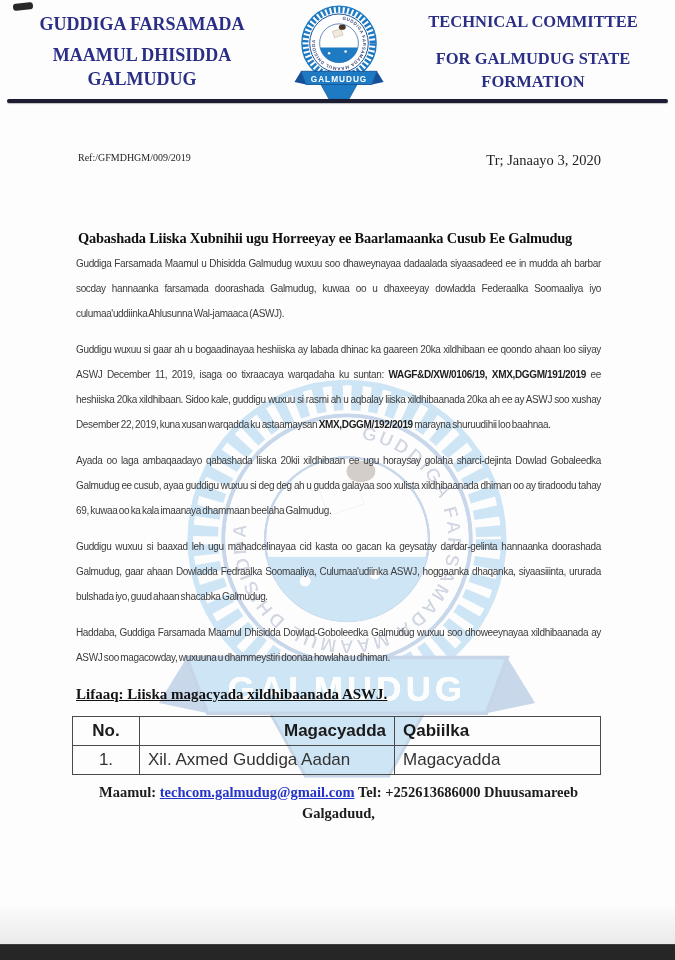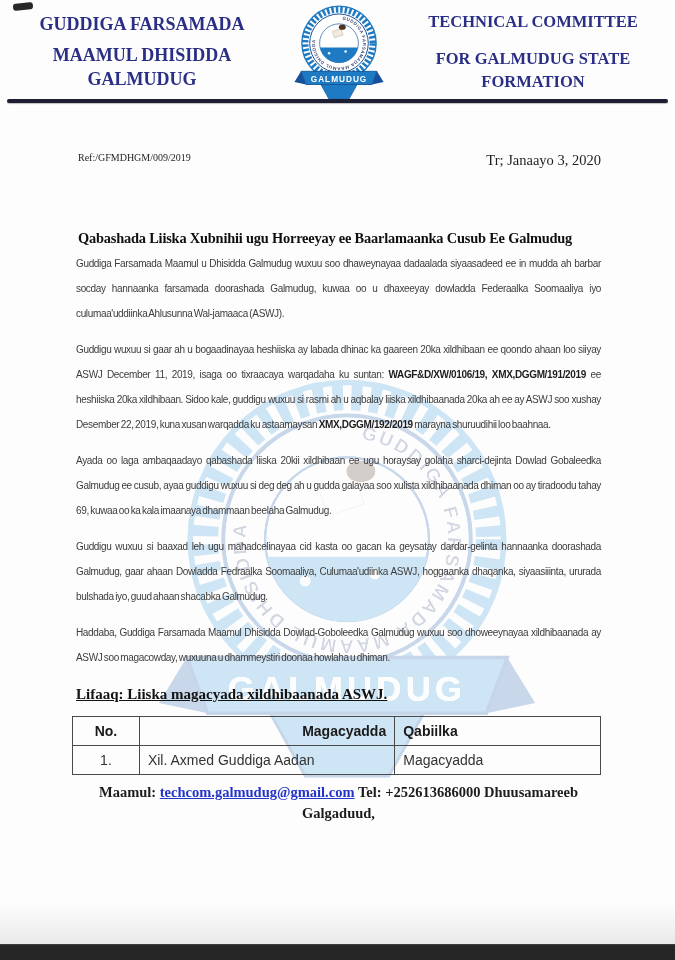--- a/index.html
+++ b/index.html
@@ -44,21 +44,21 @@
   
   .content{position:absolute;left:76px;top:251px;width:525px;z-index:1;}
   .content p{margin:0 0 11px 0;font-size:10px;line-height:25px;text-align:justify;
              color:#3c3c3c;letter-spacing:-0.35px;word-spacing:-1px;}
   .content p b{font-weight:700;color:#1d1d1d;}
 
   .attachment{margin:16px 0 0 0;font-family:"Liberation Serif",serif;font-weight:bold;
               font-size:15px;color:#121212;letter-spacing:0;word-spacing:0;text-decoration:underline;}
 
   table.members{margin:13px 8px 0 -4px;border-collapse:collapse;width:529px;
-                font-size:14px;color:#333;}
+                font-size:17px;color:#333;}
   table.members th,table.members td{border:1.5px solid #4a4a4a;height:28px;padding:0 8px;}
   table.members th{font-weight:bold;color:#1a1a1a;}
   .col-no{width:52px;text-align:center;}
   .col-name{width:250px;}
   th.col-name{text-align:right;}
   td.col-name{text-align:left;padding-left:12px;}
   .col-clan{width:197px;text-align:left;padding-left:22px;}
   td.col-clan{padding-left:12px;}
 
   .footer{margin-top:7px;text-align:center;font-family:"Liberation Serif",serif;

